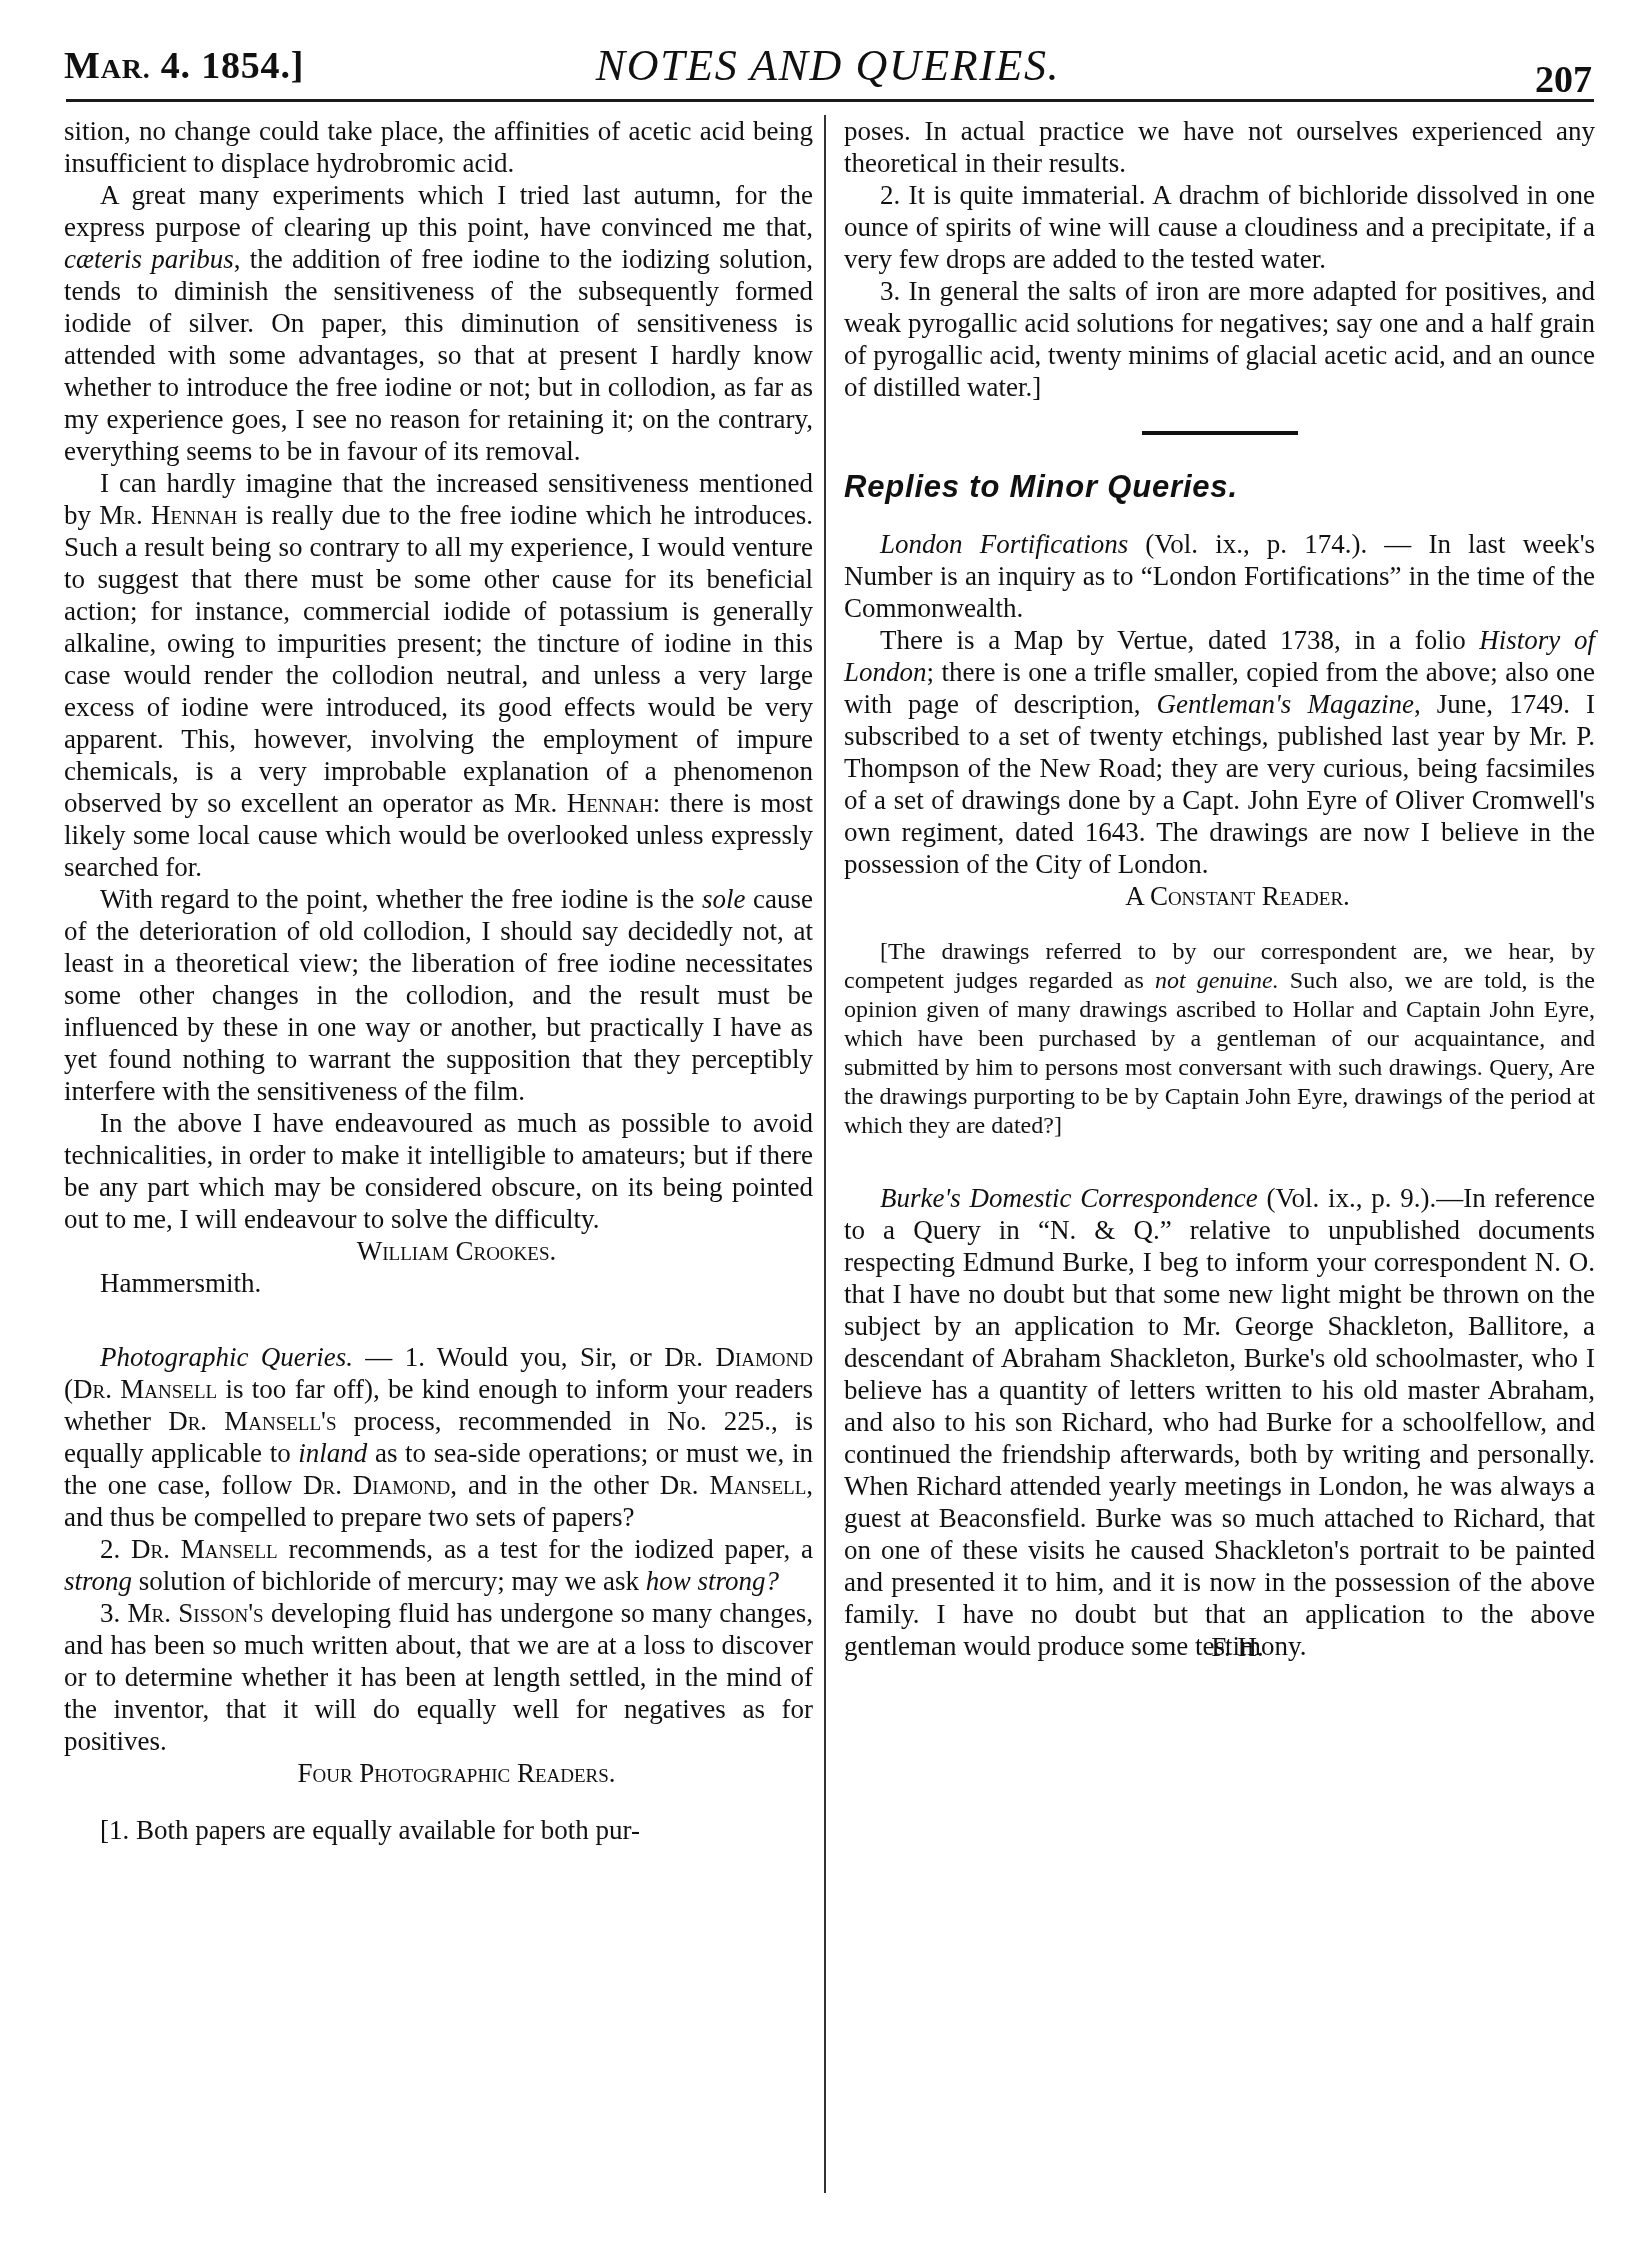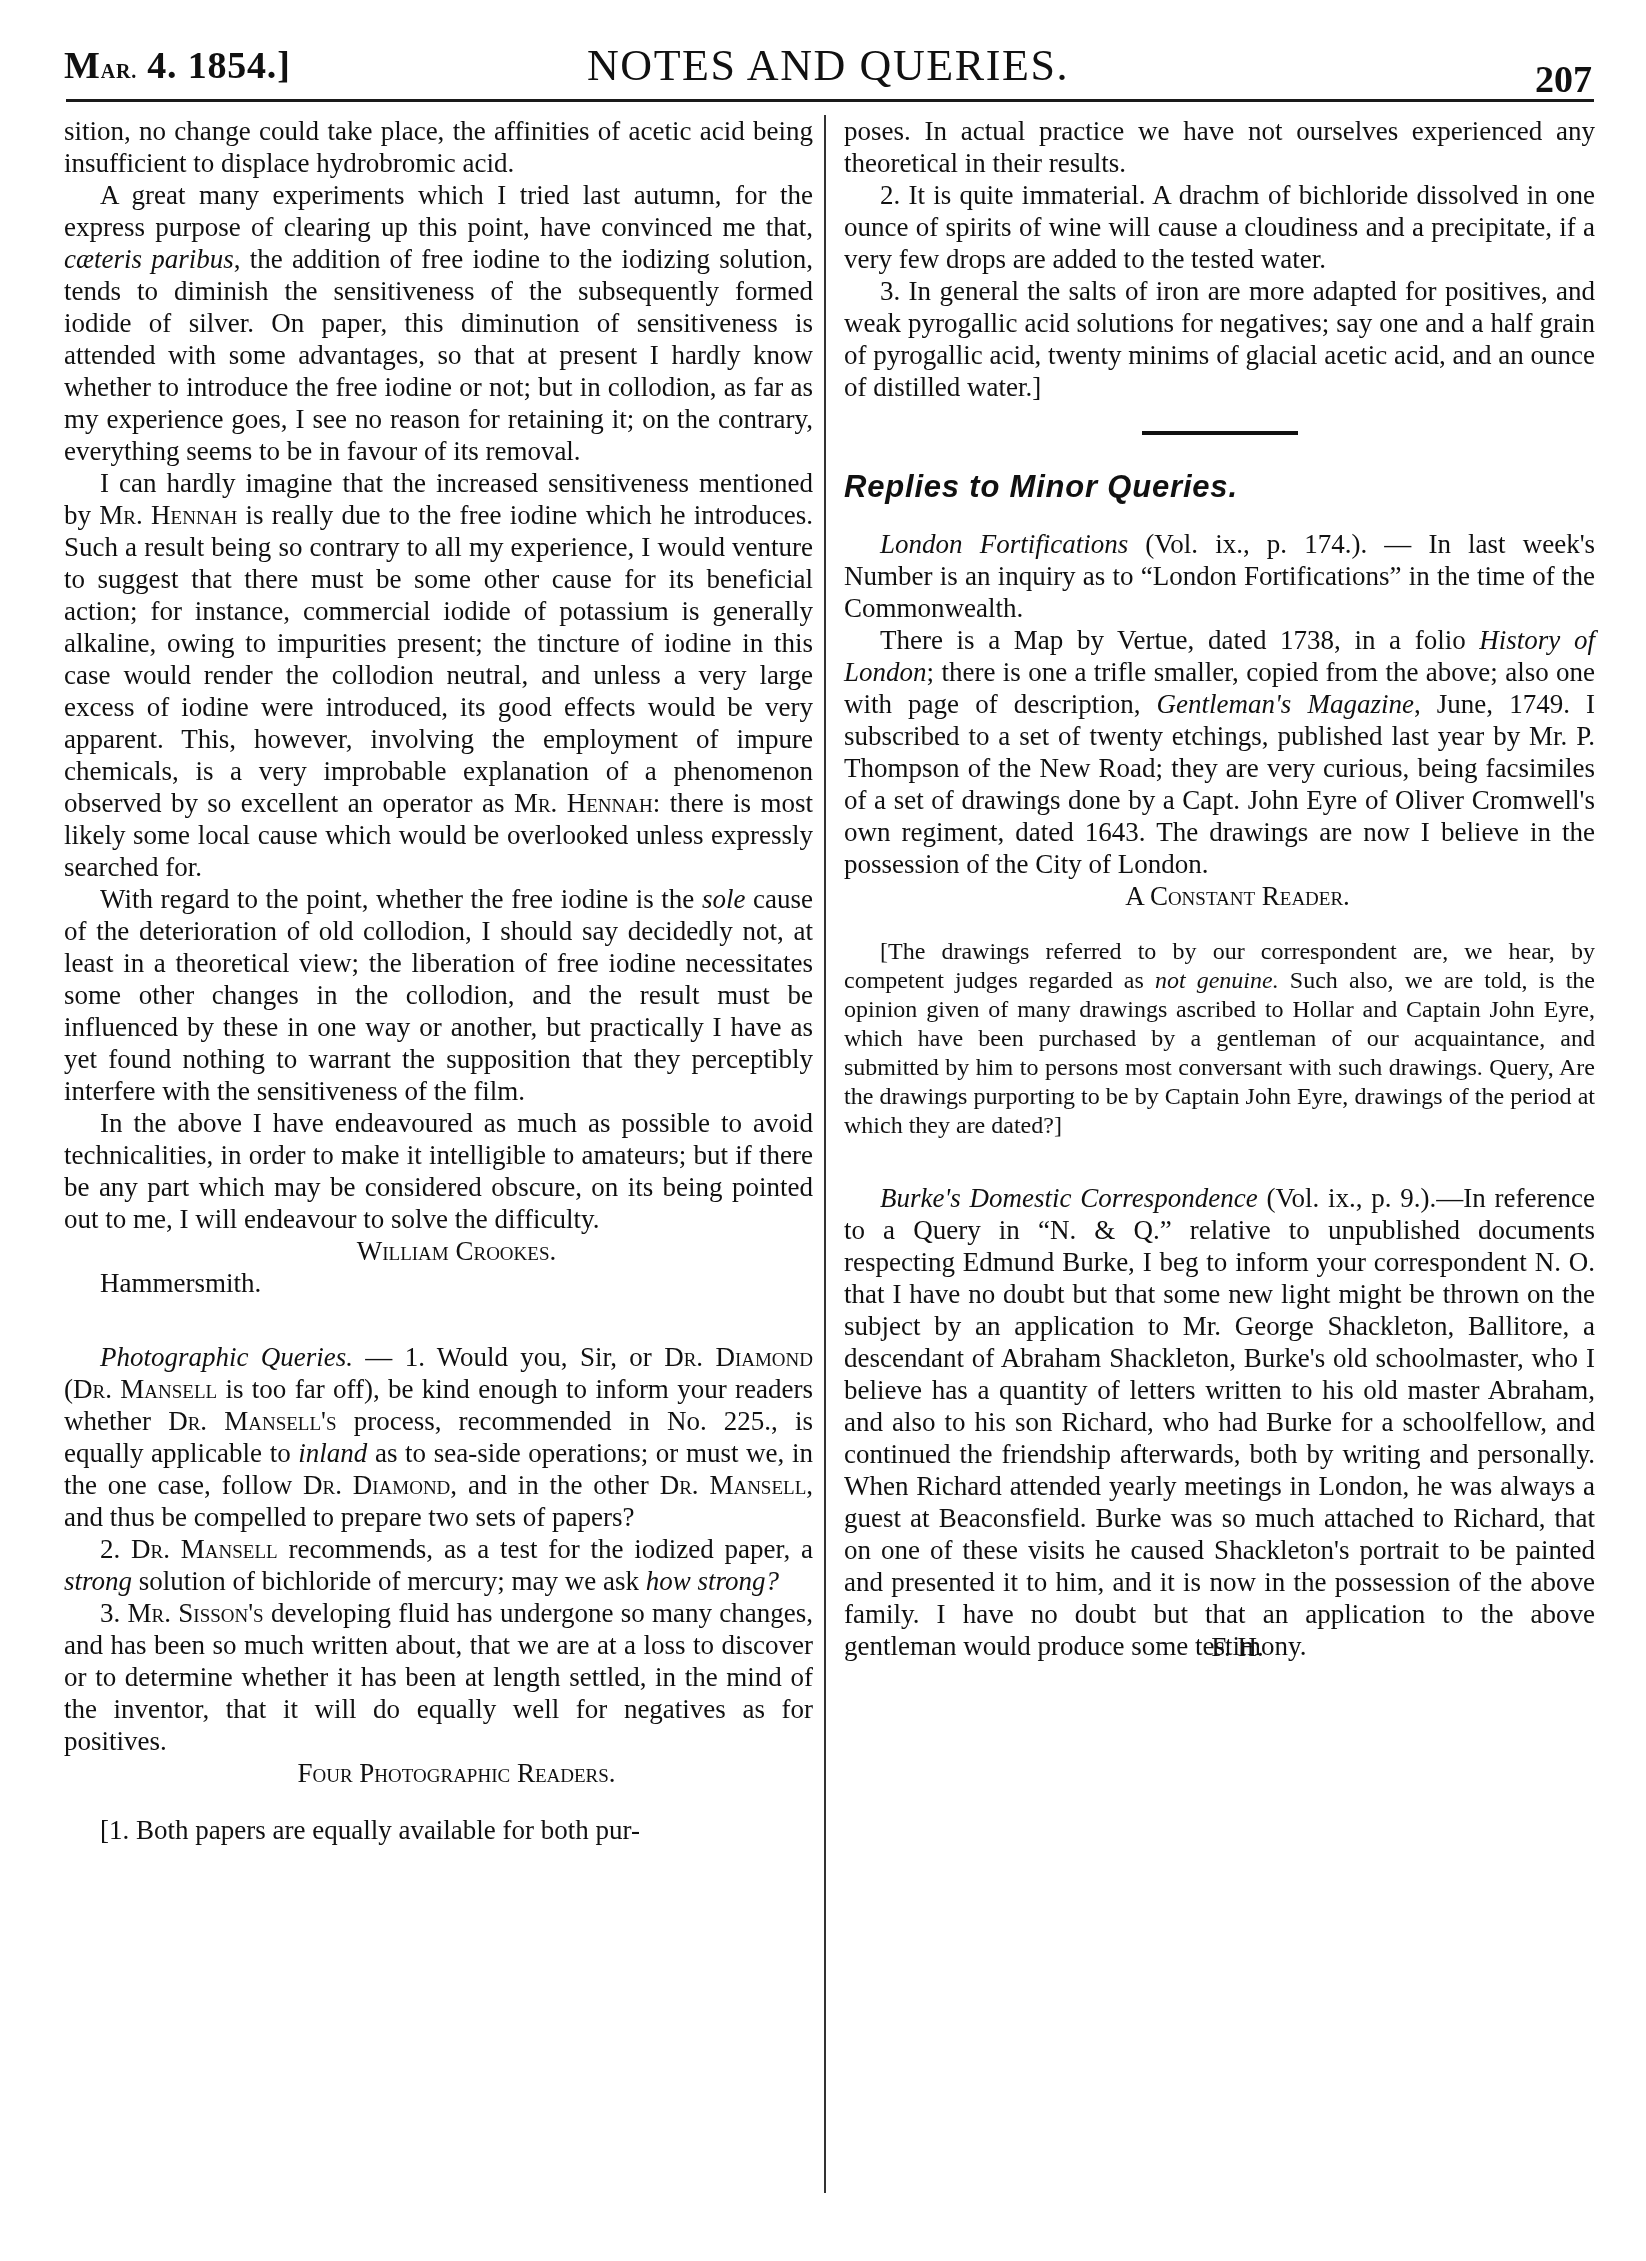--- a/index.html
+++ b/index.html
@@ -9,25 +9,26 @@
     color: #111111;
   }
   .header {
     position: absolute; left: 64px; top: 33px; width: 1528px; height: 66px;
   }
   .hdr-date {
     position: absolute; left: 0; top: 10px;
     font-size: 38px; font-weight: bold; letter-spacing: 0.8px;
     font-family: "Liberation Serif", "DejaVu Serif", serif;
   }
-  .hdr-date .sc { font-size: 20px; }
+  .hdr-date .sc { font-size: 28px; }
   .hdr-title {
     position: absolute; left: 0; right: 0; top: 6.6px; text-align: center;
     font-size: 44px; font-weight: normal; letter-spacing: 1.6px;
     font-family: "Liberation Serif", "DejaVu Serif", serif;
+    font-style: italic;
   }
   .hdr-page {
     position: absolute; right: 0; top: 24px;
     font-size: 38px; font-weight: bold;
   }
   .header-rule {
     position: absolute; left: 66px; top: 99px; width: 1528px; height: 3.3px; background: #1a1a1a;
   }
   .col-divider {
     position: absolute; left: 824px; top: 115px; width: 1.6px; height: 2078px; background: #333;

